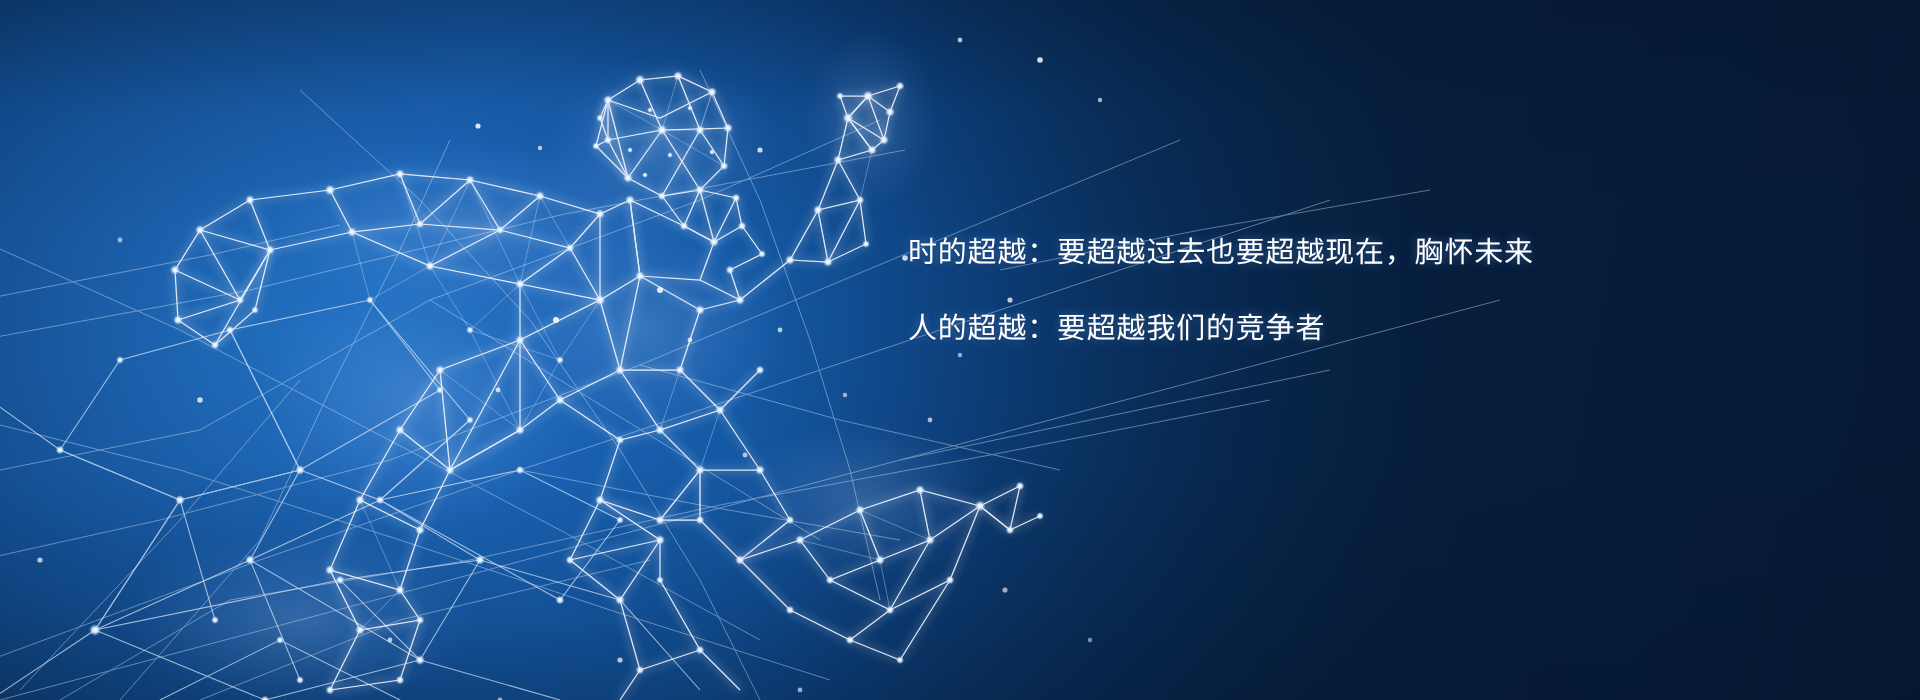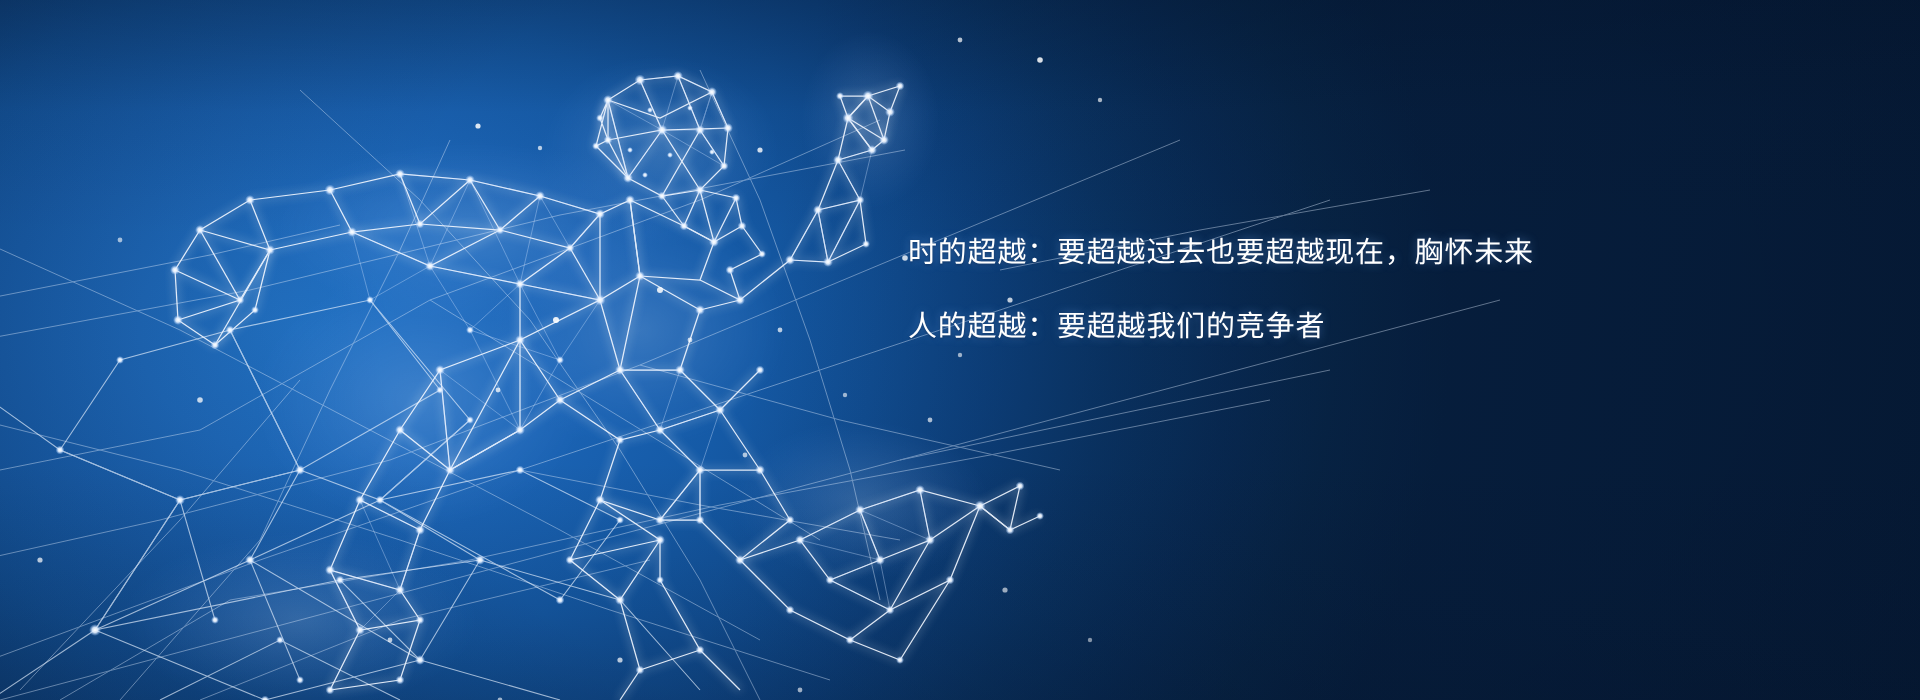--- a/index.html
+++ b/index.html
@@ -86,21 +86,21 @@
     font-size: 29px;
     line-height: 1;
     letter-spacing: 0.8px;
     margin: 0 0 47px 0;
     white-space: nowrap;
     text-shadow:
       0 0 10px rgba(120,180,255,0.45),
       0 1px 3px rgba(0,20,50,0.55);
     font-weight: 400;
   }
-  .copy-line:last-child { margin-bottom: 4px; font-family: Liberation Mono, monospace; }
+  .copy-line:last-child { margin-bottom: 4px; }
 </style>
 </head>
 <body>
 
 <div id="banner">
 
   <div id="bg-base" class="bg-layer"></div>
   <div id="bg-vignette" class="bg-layer"></div>
   <div id="bg-right-fade" class="bg-layer"></div>
   <div id="bg-top-dark" class="bg-layer"></div>

